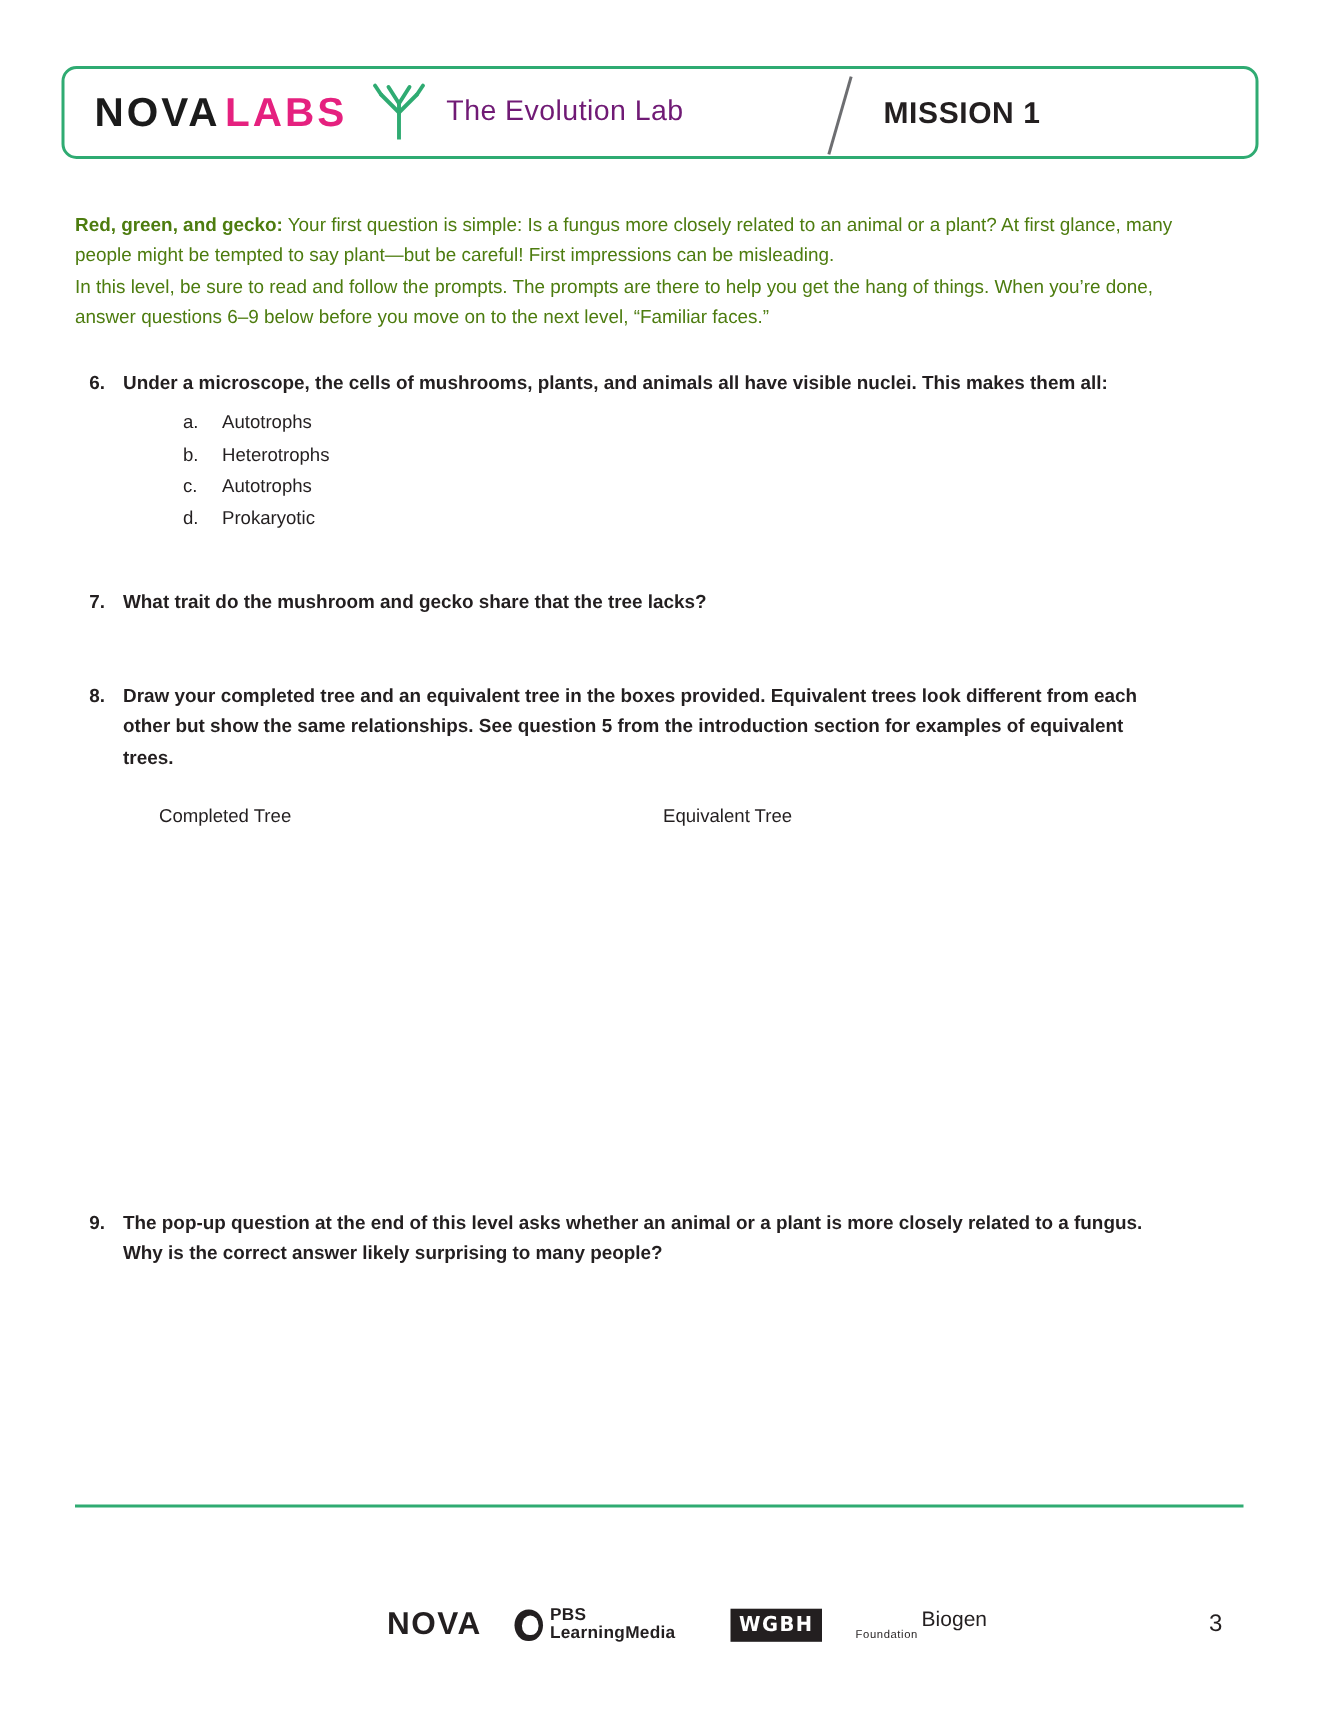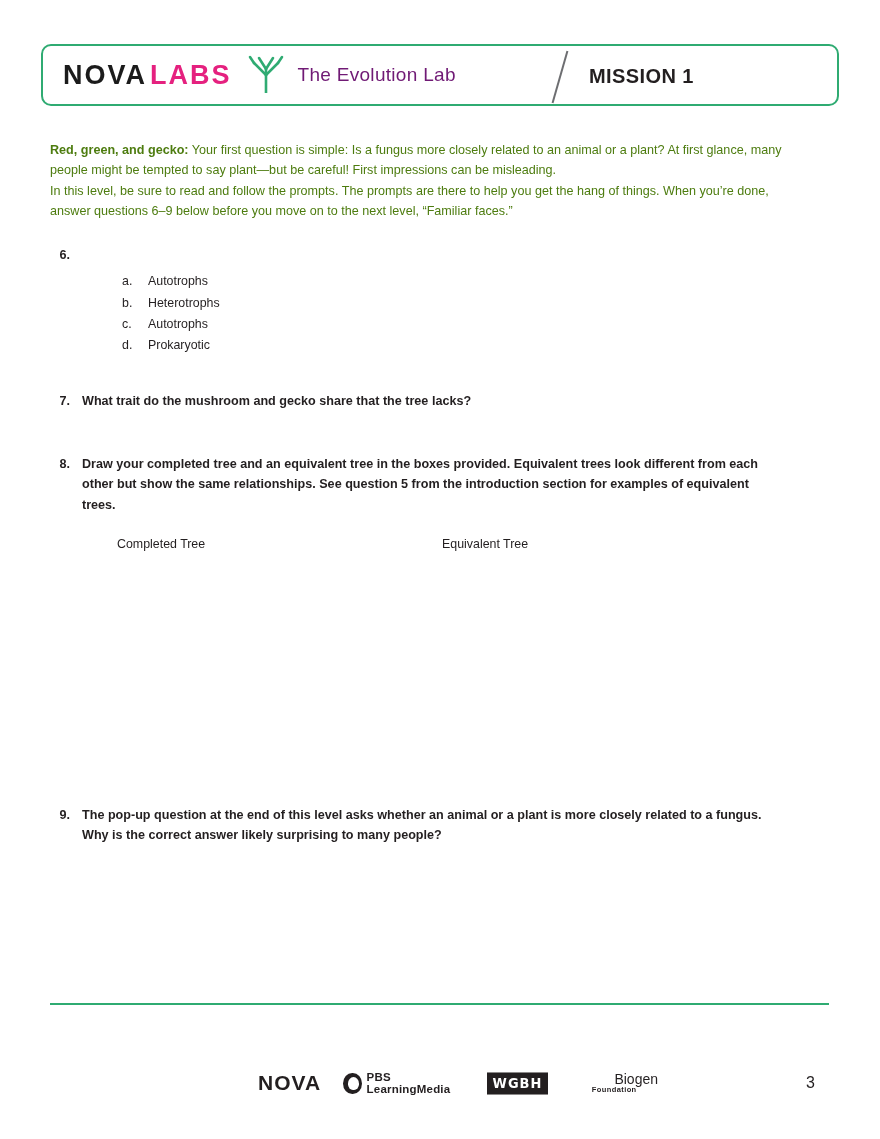--- a/index.html
+++ b/index.html
@@ -137,21 +137,21 @@
   #q8 { top: 454px; }
   #q9 { top: 805px; }
 
   .tree-labels {
     position: absolute;
     left: 106px;
     top: 537px;
     width: 700px;
     font-size: 12.4px;
   }
-  .tree-labels span.completed { position: absolute; left: 11px; }
+  .tree-labels span.completed { position: absolute; left: 0; }
   .tree-labels span.equivalent { position: absolute; left: 336px; }
 
   
   .footer-rule {
     position: absolute;
     left: 50px;
     top: 1003px;
     width: 779px;
     height: 2px;
     background: #2fab72;
@@ -217,23 +217,21 @@
   }
   .biogen-main {
     font-size: 14px;
     font-weight: normal;
     color: #231f20;
     margin-left: 44px;
   }
   .biogen-sub {
     font-size: 7.5px;
     color: #231f20;
-    text-align: center;
     letter-spacing: 0.4px;
-    font-weight: bold;
   }
   .page-number {
     position: absolute;
     left: 806px;
     top: 1074px;
     font-size: 16px;
     color: #231f20;
   }
 </style>
 </head>
@@ -265,20 +263,21 @@
   </div>
 
   <div class="intro">
     <span><b>Red, green, and gecko:</b><span> Your first question is simple: Is a fungus more closely related to an animal or a plant? At first glance, many people might be tempted to say plant—but be careful! First impressions can be misleading.</span></span><br>
     <span>In this level, be sure to read and follow the prompts. The prompts are there to help you get the hang of things. When you’re done, answer questions 6–9 below before you move on to the next level, “Familiar faces.”</span>
   </div>
 
   <div class="q" id="q6">
     <div class="q-row">
       <div class="q-num">6.</div>
+      <div class="q-text">Under a microscope, the cells of mushrooms, plants, and animals all have visible nuclei. This makes them all:</div>
     </div>
     <div class="choices">
       <div class="choice">
         <span class="choice-letter">a.</span>
         <span>Autotrophs</span>
       </div>
       <div class="choice">
         <span class="choice-letter">b.</span>
         <span>Heterotrophs</span>
       </div>

